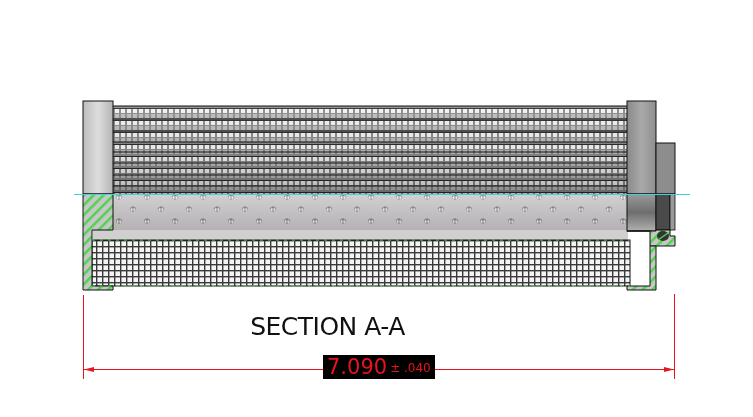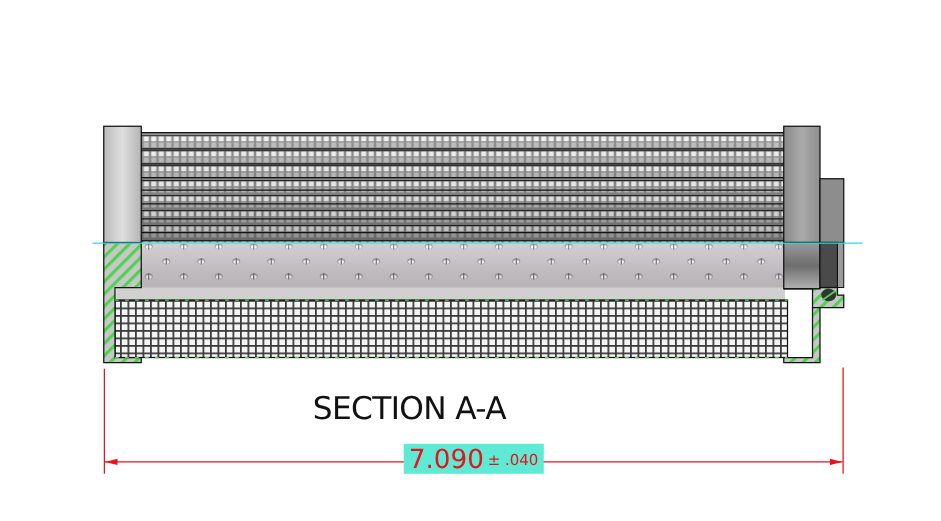--- a/index.html
+++ b/index.html
@@ -1,19 +1,19 @@
 <!DOCTYPE html>
 <html><head>
 <meta charset="utf-8">
 <style>
   html,body{margin:0;padding:0;background:#fff;}
   body{width:753px;height:417px;position:relative;overflow:hidden;font-family:"DejaVu Sans","Liberation Sans",sans-serif;}
   svg{position:absolute;left:0;top:0;}
   .title{position:absolute;left:0;width:655px;top:312px;text-align:center;font-size:25px;color:#111;letter-spacing:-0.5px;}
-  .dimlabel{position:absolute;left:323px;top:355px;background:#5eead4;padding:0 4px;color:#e8131b;white-space:nowrap;}
+  .dimlabel{position:absolute;left:323px;top:355px;background:#000000;padding:0 4px;color:#e8131b;white-space:nowrap;}
   .dimlabel .val{font-size:21px;}
   .dimlabel .tol{font-size:12px;margin-left:3px;position:relative;top:-2px;}
 </style>
 </head>
 <body>
 
 <svg width="753" height="417" viewBox="0 0 753 417">
   <defs>
 
     <pattern id="pleat" x="0" y="0" width="6" height="12" patternUnits="userSpaceOnUse">

